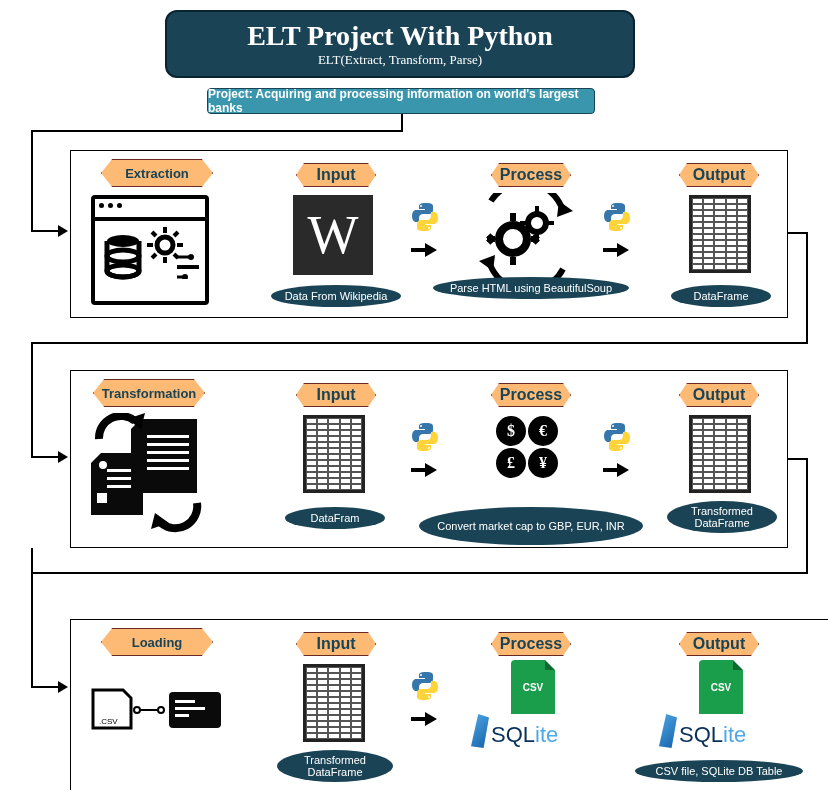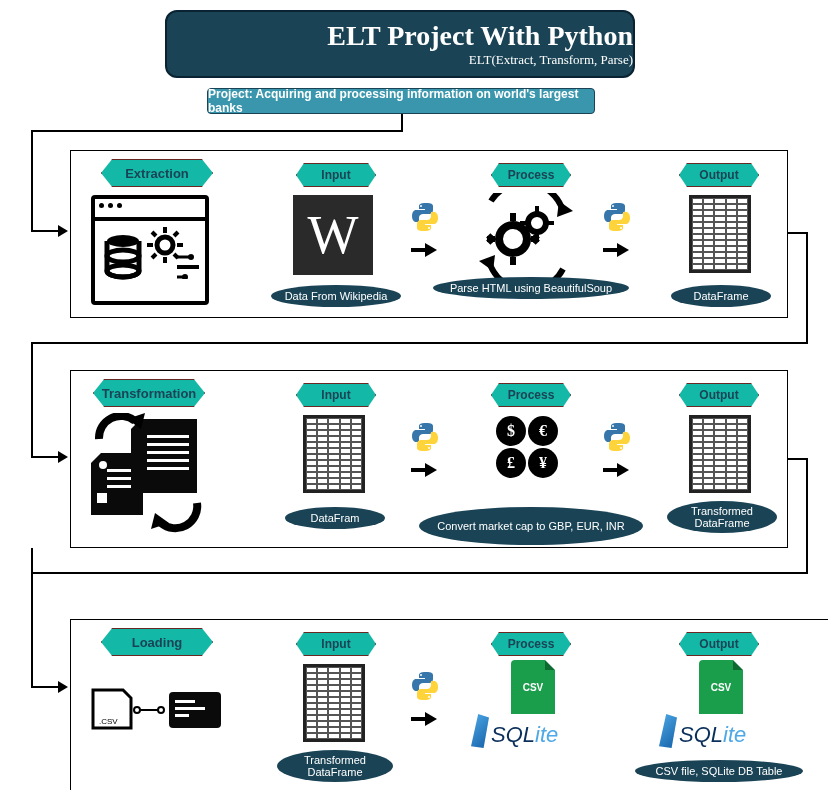--- a/index.html
+++ b/index.html
@@ -15,21 +15,21 @@
     position: absolute;
     left: 165px;
     top: 10px;
     width: 470px;
     height: 68px;
     background: #1a4456;
     border-radius: 12px;
     border: 2px solid #0a2332;
     display: flex;
     flex-direction: column;
-    align-items: flex-end;
+    align-items: center;
     justify-content: center;
   }
   .header-title {
     color: #fff;
     font-size: 28px;
     font-weight: bold;
   }
   .header-sub {
     color: #fff;
     font-size: 13px;
@@ -57,32 +57,32 @@
     background: #fff;
   }
   .stage1 { left: 70px; top: 150px; width: 718px; height: 168px; }
   .stage2 { left: 70px; top: 370px; width: 718px; height: 178px; }
   .stage3 { left: 70px; top: 600px; width: 782px; height: 178px; margin-top: 19px; }
 
   .hex {
     position: absolute;
     width: 112px;
     height: 28px;
-    background: #14b8a6;
+    background: #fdba74;
     border: 1px solid #6a2822;
     color: #1a4456;
     font-family: Arial, sans-serif;
     font-size: 13px;
     font-weight: bold;
     display: flex;
     align-items: center;
     justify-content: center;
     clip-path: polygon(10% 0, 90% 0, 100% 50%, 90% 100%, 10% 100%, 0 50%);
   }
-  .hex.small { width: 80px; height: 24px; font-size: 12px; }
+  .hex.small { width: 80px; height: 24px; font-size: 16px; }
 
   .pill {
     position: absolute;
     background: #1a4456;
     color: #fff;
     font-family: Arial, sans-serif;
     font-size: 11px;
     border-radius: 50%;
     display: flex;
     align-items: center;
@@ -194,21 +194,20 @@
     position: absolute;
     top:0; right:0;
     border-top: 10px solid #fff;
     border-left: 10px solid #0d6b32;
   }
 
   .sqlite-logo {
     display: flex;
     align-items: flex-end;
     font-family: Arial, sans-serif;
-    font-style: italic;
   }
   .sqlite-logo .feather {
     width: 18px; height: 34px;
     background: linear-gradient(135deg,#4ea9e6,#1560a8);
     clip-path: polygon(40% 0, 100% 10%, 70% 100%, 0 95%);
     margin-right: 2px;
   }
   .sqlite-logo .txt1 {
     color: #0a2f5a; font-size: 22px; font-weight: normal;
   }

